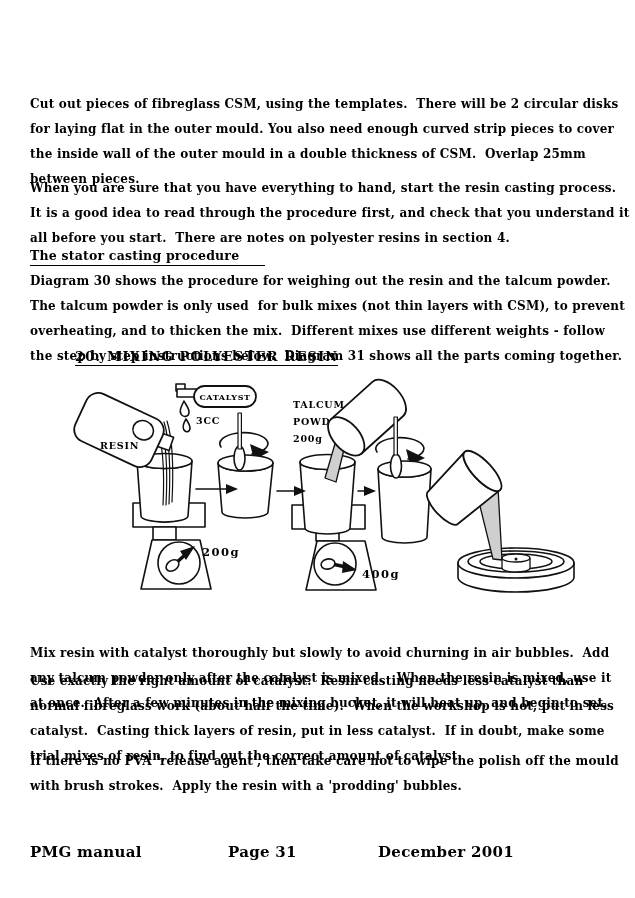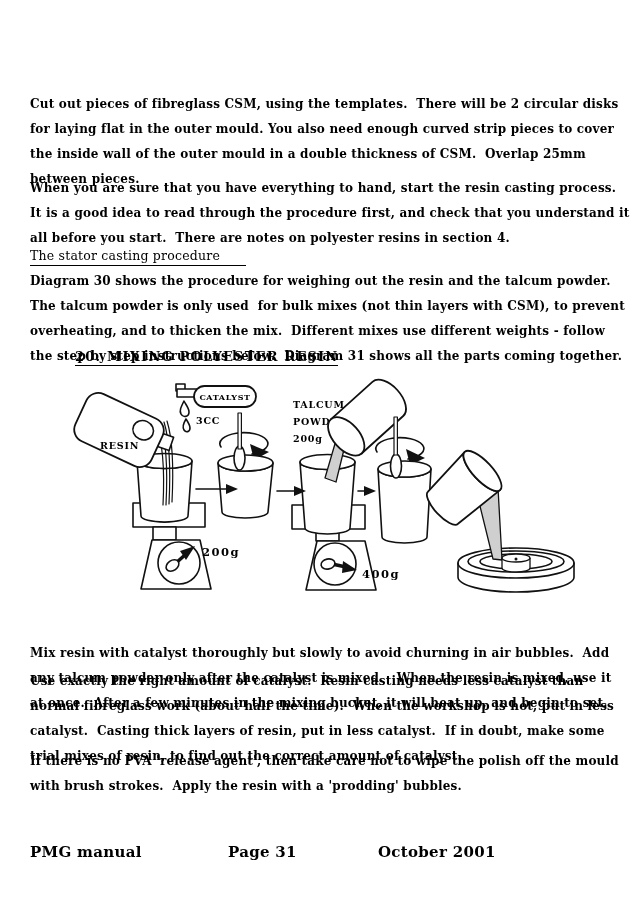--- a/index.html
+++ b/index.html
@@ -7,21 +7,21 @@
     width:635px;height:898px;position:relative;background:#ffffff;
     font-family:"DejaVu Serif", serif;color:#000;overflow:hidden;
   }
   .para{
     position:absolute;left:30px;width:600px;
     font-size:12px;font-weight:bold;line-height:25px;letter-spacing:0.2px;
     white-space:pre;
   }
   .heading{
     position:absolute;left:30px;
-    font-size:12.5px;font-weight:normal;letter-spacing:0.2px;
+    font-size:12.5px;font-weight:bold;letter-spacing:0.2px;
     border-bottom:1.6px solid #000;padding-right:26px;padding-bottom:2px;
     white-space:pre;
     text-align:center;
   }
   .diagram-title{
     position:absolute;left:75px;
     font-size:13px;font-weight:bold;letter-spacing:1.2px;
     border-bottom:1.8px solid #000;padding-bottom:1px;white-space:pre;
   }
   .footer-item{
@@ -188,13 +188,13 @@
 at once.  After a few minutes in the mixing bucket, it will heat up, and begin to set.</div>
 <div class="para" style="top:669px">Use exactly the right amount of catalyst.  Resin casting needs less catalyst than
 normal fibreglass work (about half the time).  When the workshop is hot, put in less
 catalyst.  Casting thick layers of resin, put in less catalyst.  If in doubt, make some
 trial mixes of resin, to find out the correct amount of catalyst.</div>
 <div class="para" style="top:749px">If there is no PVA 'release agent', then take care not to wipe the polish off the mould
 with brush strokes.  Apply the resin with a 'prodding' bubbles.</div>
 
 <div class="footer-item" style="left:30px">PMG manual</div>
 <div class="footer-item" style="left:228px">Page 31</div>
-<div class="footer-item" style="left:378px">October 2001</div>
+<div class="footer-item" style="left:378px">December 2001</div>
 
 </body></html>

